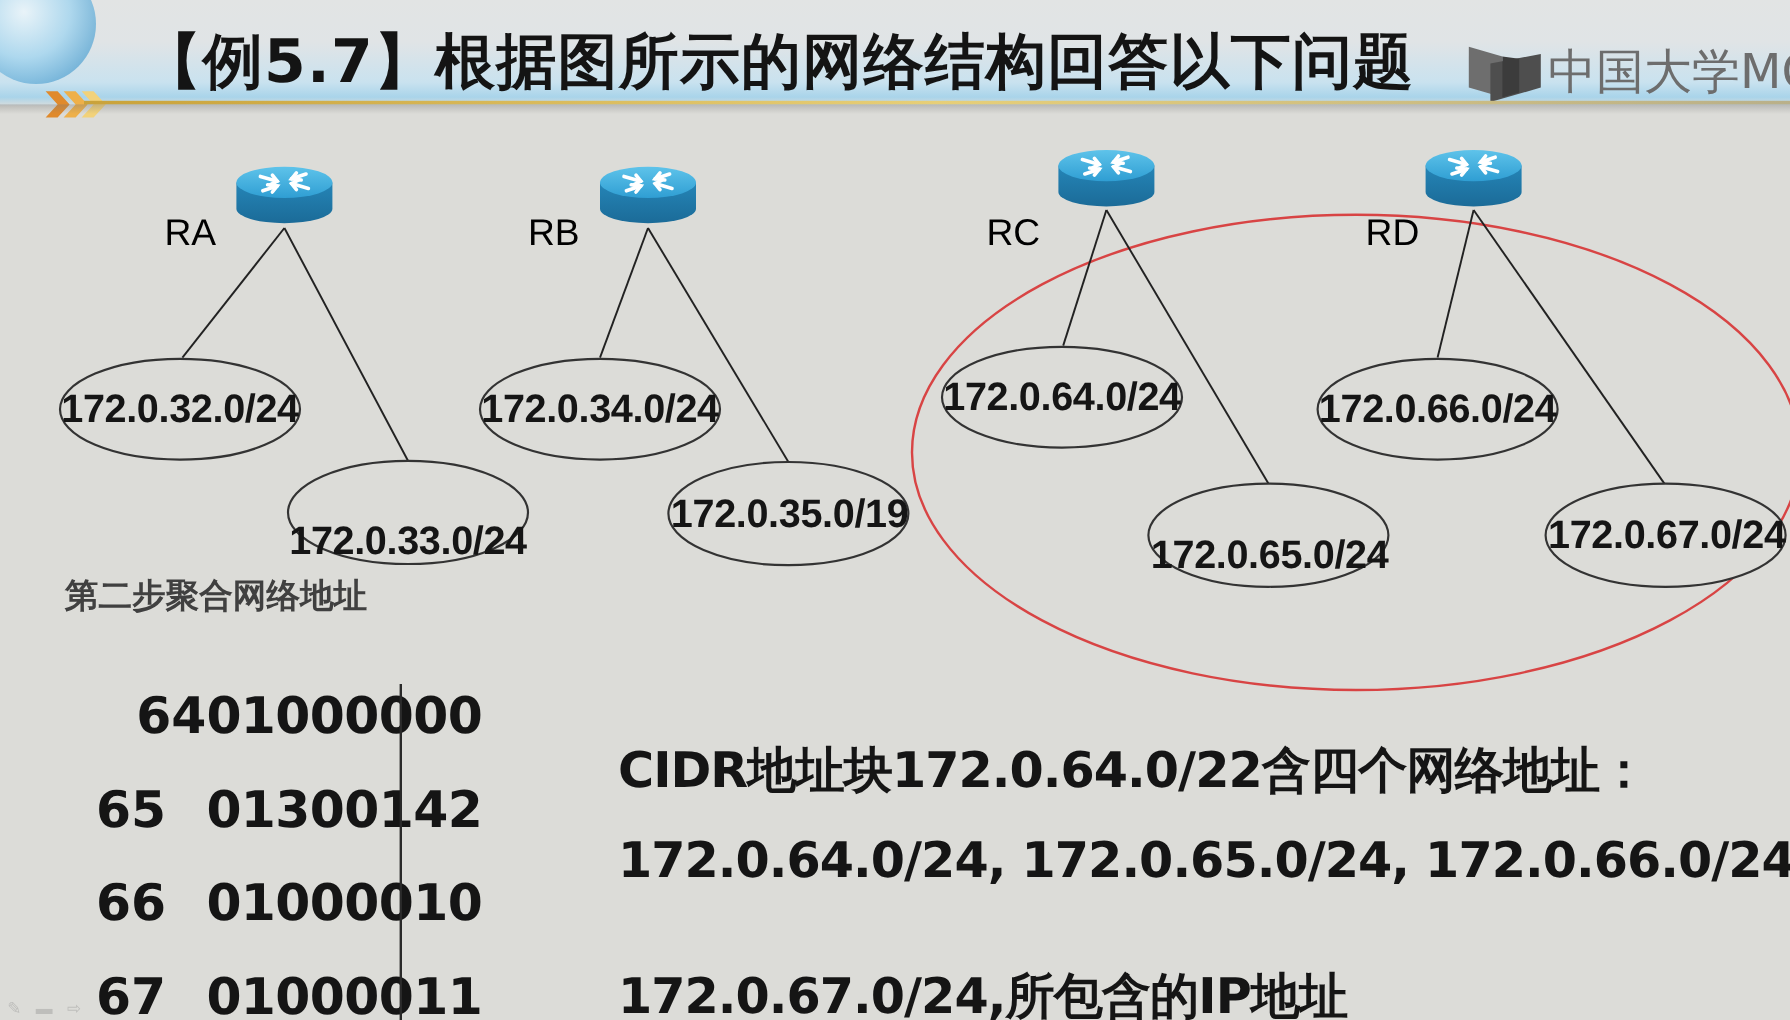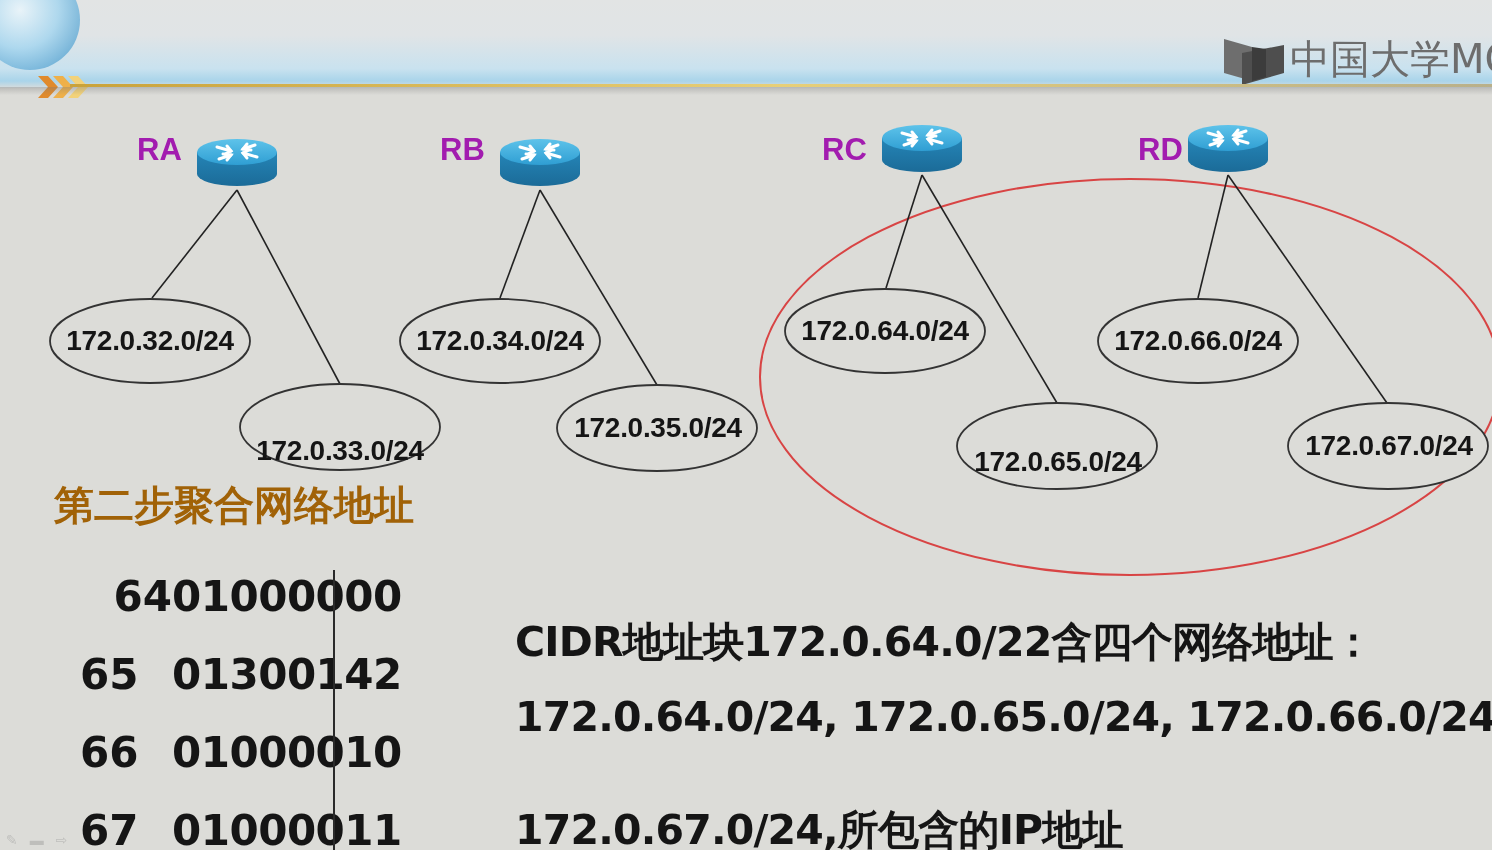--- a/index.html
+++ b/index.html
@@ -28,31 +28,32 @@
     }
     .chevrons { position: absolute; left: 36px; top: 72px; }
     .title {
       position: absolute; left: 118px; top: 18px; font-size: 50px; font-weight: bold;
       font-family: "DejaVu Sans", sans-serif; letter-spacing: 1px; color: #141414; white-space: nowrap;
     }
     .logo { position: absolute; left: 1222px; top: 32px; display: flex; align-items: center; }
     .logo-text { font-size: 40px; color: #6d6d6d; font-family: "DejaVu Sans", sans-serif; margin-left: 4px; white-space: nowrap; }
     .diagram { position: absolute; left: 0; top: 0; }
     .router-label {
-      position: absolute; font-size: 31px; font-weight: bold; color: #a21caf;
+      position: absolute; font-size: 31px; font-weight: normal; color: #000000;
       font-family: "Liberation Sans", sans-serif;
+      margin-top: 44px;
     }
     .net-label {
-      position: absolute; font-size: 28px; font-weight: bold; color: #151515;
+      position: absolute; font-size: 33px; font-weight: bold; color: #151515;
       font-family: "Liberation Sans", sans-serif; text-align: center; transform: translate(-50%, -50%);
       white-space: nowrap; letter-spacing: -0.3px;
     }
     .step-title {
-      position: absolute; left: 54px; top: 478px; font-size: 40px; font-weight: bold;
-      font-family: "DejaVu Sans", sans-serif; color: #a16207; white-space: nowrap;
+      position: absolute; left: 54px; top: 478px; font-size: 28px; font-weight: bold;
+      font-family: "DejaVu Sans", sans-serif; color: #404040; white-space: nowrap;
     }
     .bin-row { position: absolute; left: 80px; font-size: 42px; font-weight: bold; font-family: "DejaVu Sans", sans-serif; white-space: nowrap; }
     .bin-row .dec { display: inline-block; width: 92px; }
     .bin-row .bits { display: inline-block; letter-spacing: -0.5px; }
     .divider { position: absolute; left: 333px; top: 570px; width: 2px; height: 280px; background: #2a2a2a; }
     .explain {
       position: absolute; left: 515px; font-size: 41px; font-weight: bold;
       font-family: "DejaVu Sans", sans-serif; color: #151515; white-space: nowrap; letter-spacing: -0.8px;
     }
     .toolbar { position: absolute; left: 6px; top: 832px; display: flex; gap: 12px; opacity: 0.35; }
@@ -61,20 +62,21 @@
 </head>
 <body>
 
 <div class="header">
   <div class="globe"></div>
   <svg class="chevrons" width="60" height="30">
     <polygon points="2,4 12,4 22,15 12,26 2,26 12,15" fill="#e08a2c"></polygon>
     <polygon points="17,4 27,4 37,15 27,26 17,26 27,15" fill="#eeb04a"></polygon>
     <polygon points="32,4 42,4 52,15 42,26 32,26 42,15" fill="#f2d27a"></polygon>
   </svg>
+  <div class="title">【例5.7】根据图所示的网络结构回答以下问题</div>
   <div class="logo">
     <svg width="64" height="54" viewBox="0 0 64 54">
       <polygon points="2,6 30,14 30,48 2,40" fill="#6e6e6e"></polygon>
       <polygon points="20,20 62,12 62,40 20,52" fill="#4e4e4e"></polygon>
       <polygon points="30,14 44,16 44,44 30,48" fill="#3c3c3c"></polygon>
     </svg>
     <span class="logo-text">中国大学MOOC</span>
   </div>
 </div>
 <div class="header-line"></div>
@@ -137,21 +139,21 @@
 </svg>
 
 <div class="router-label" style="left:137px;top:132px;">RA</div>
 <div class="router-label" style="left:440px;top:132px;">RB</div>
 <div class="router-label" style="left:822px;top:132px;">RC</div>
 <div class="router-label" style="left:1138px;top:132px;">RD</div>
 
 <div class="net-label" style="left:150px;top:341px;">172.0.32.0/24</div>
 <div class="net-label" style="left:340px;top:421px;margin-top:30px;">172.0.33.0/24</div>
 <div class="net-label" style="left:500px;top:341px;">172.0.34.0/24</div>
-<div class="net-label" style="left:658px;top:428px;">172.0.35.0/24</div>
+<div class="net-label" style="left:658px;top:428px;">172.0.35.0/19</div>
 <div class="net-label" style="left:885px;top:331px;">172.0.64.0/24</div>
 <div class="net-label" style="left:1058px;top:446px;margin-top:16px;">172.0.65.0/24</div>
 <div class="net-label" style="left:1198px;top:341px;">172.0.66.0/24</div>
 <div class="net-label" style="left:1389px;top:446px;text-align:right;">172.0.67.0/24</div>
 
 <div class="step-title">第二步聚合网络地址</div>
 
 <div class="bin-row" style="top:572px;text-align:right;">
   <span class="dec">64</span><span class="bits">01000000</span>
 </div>

